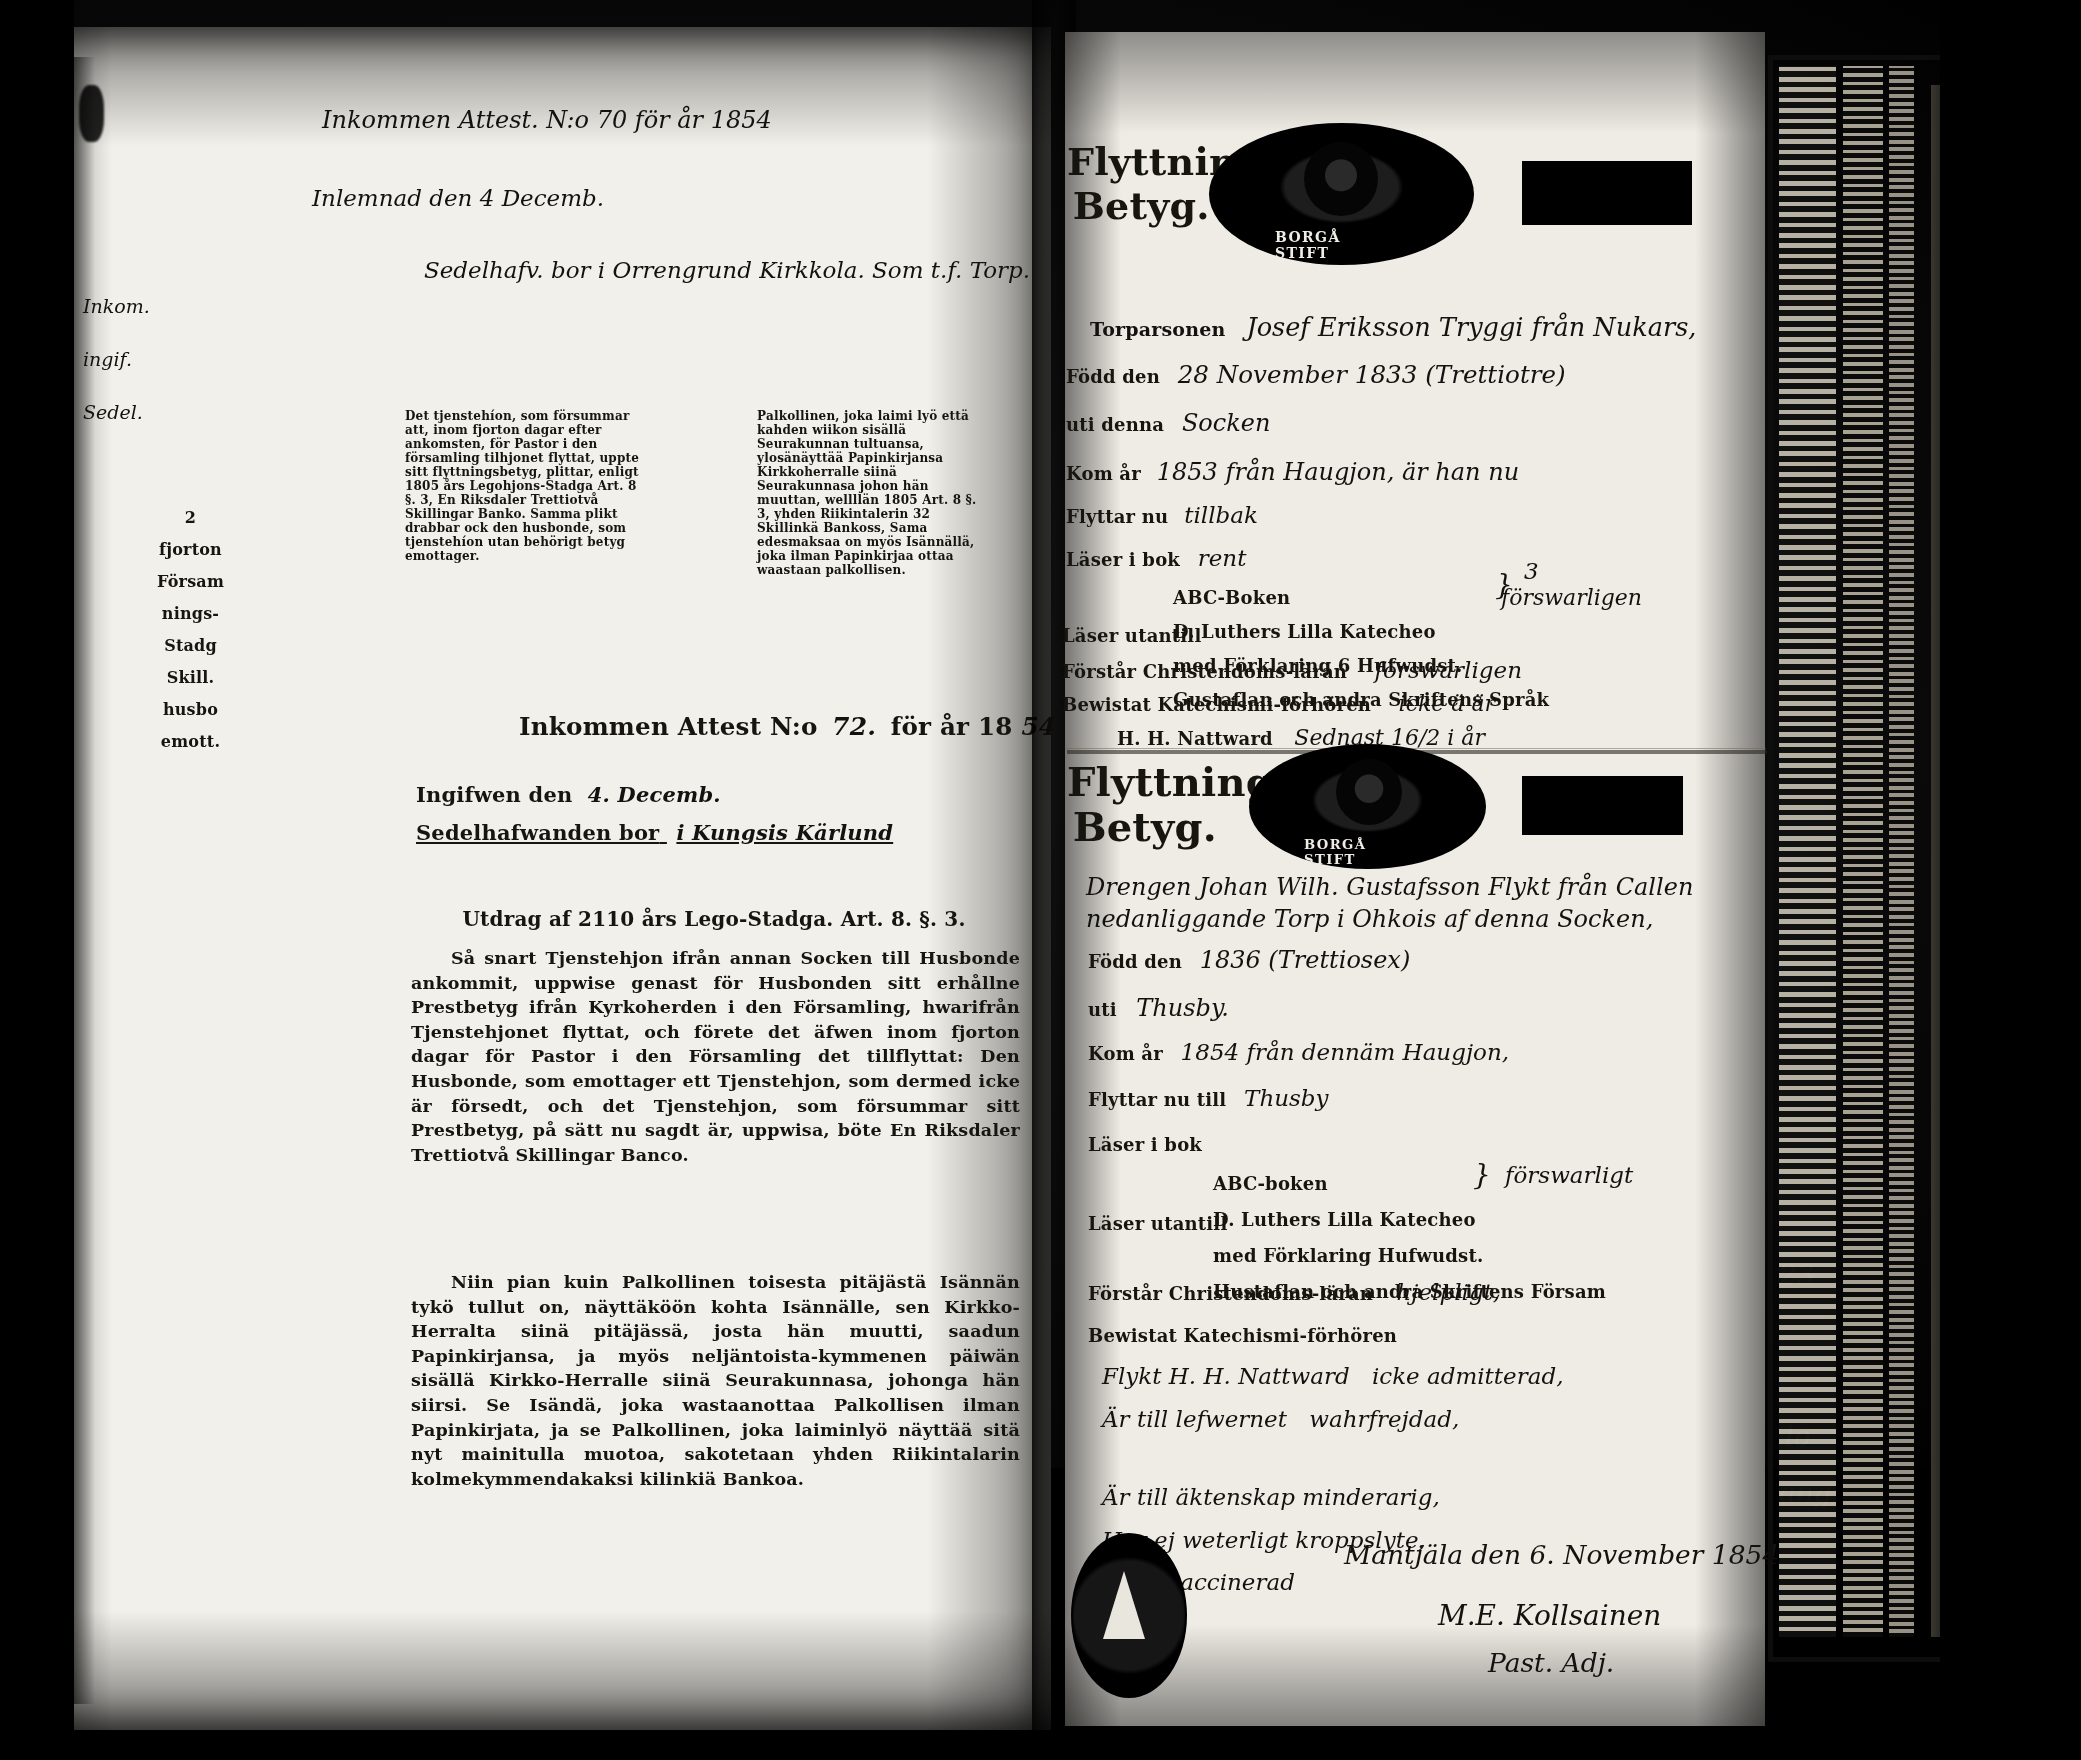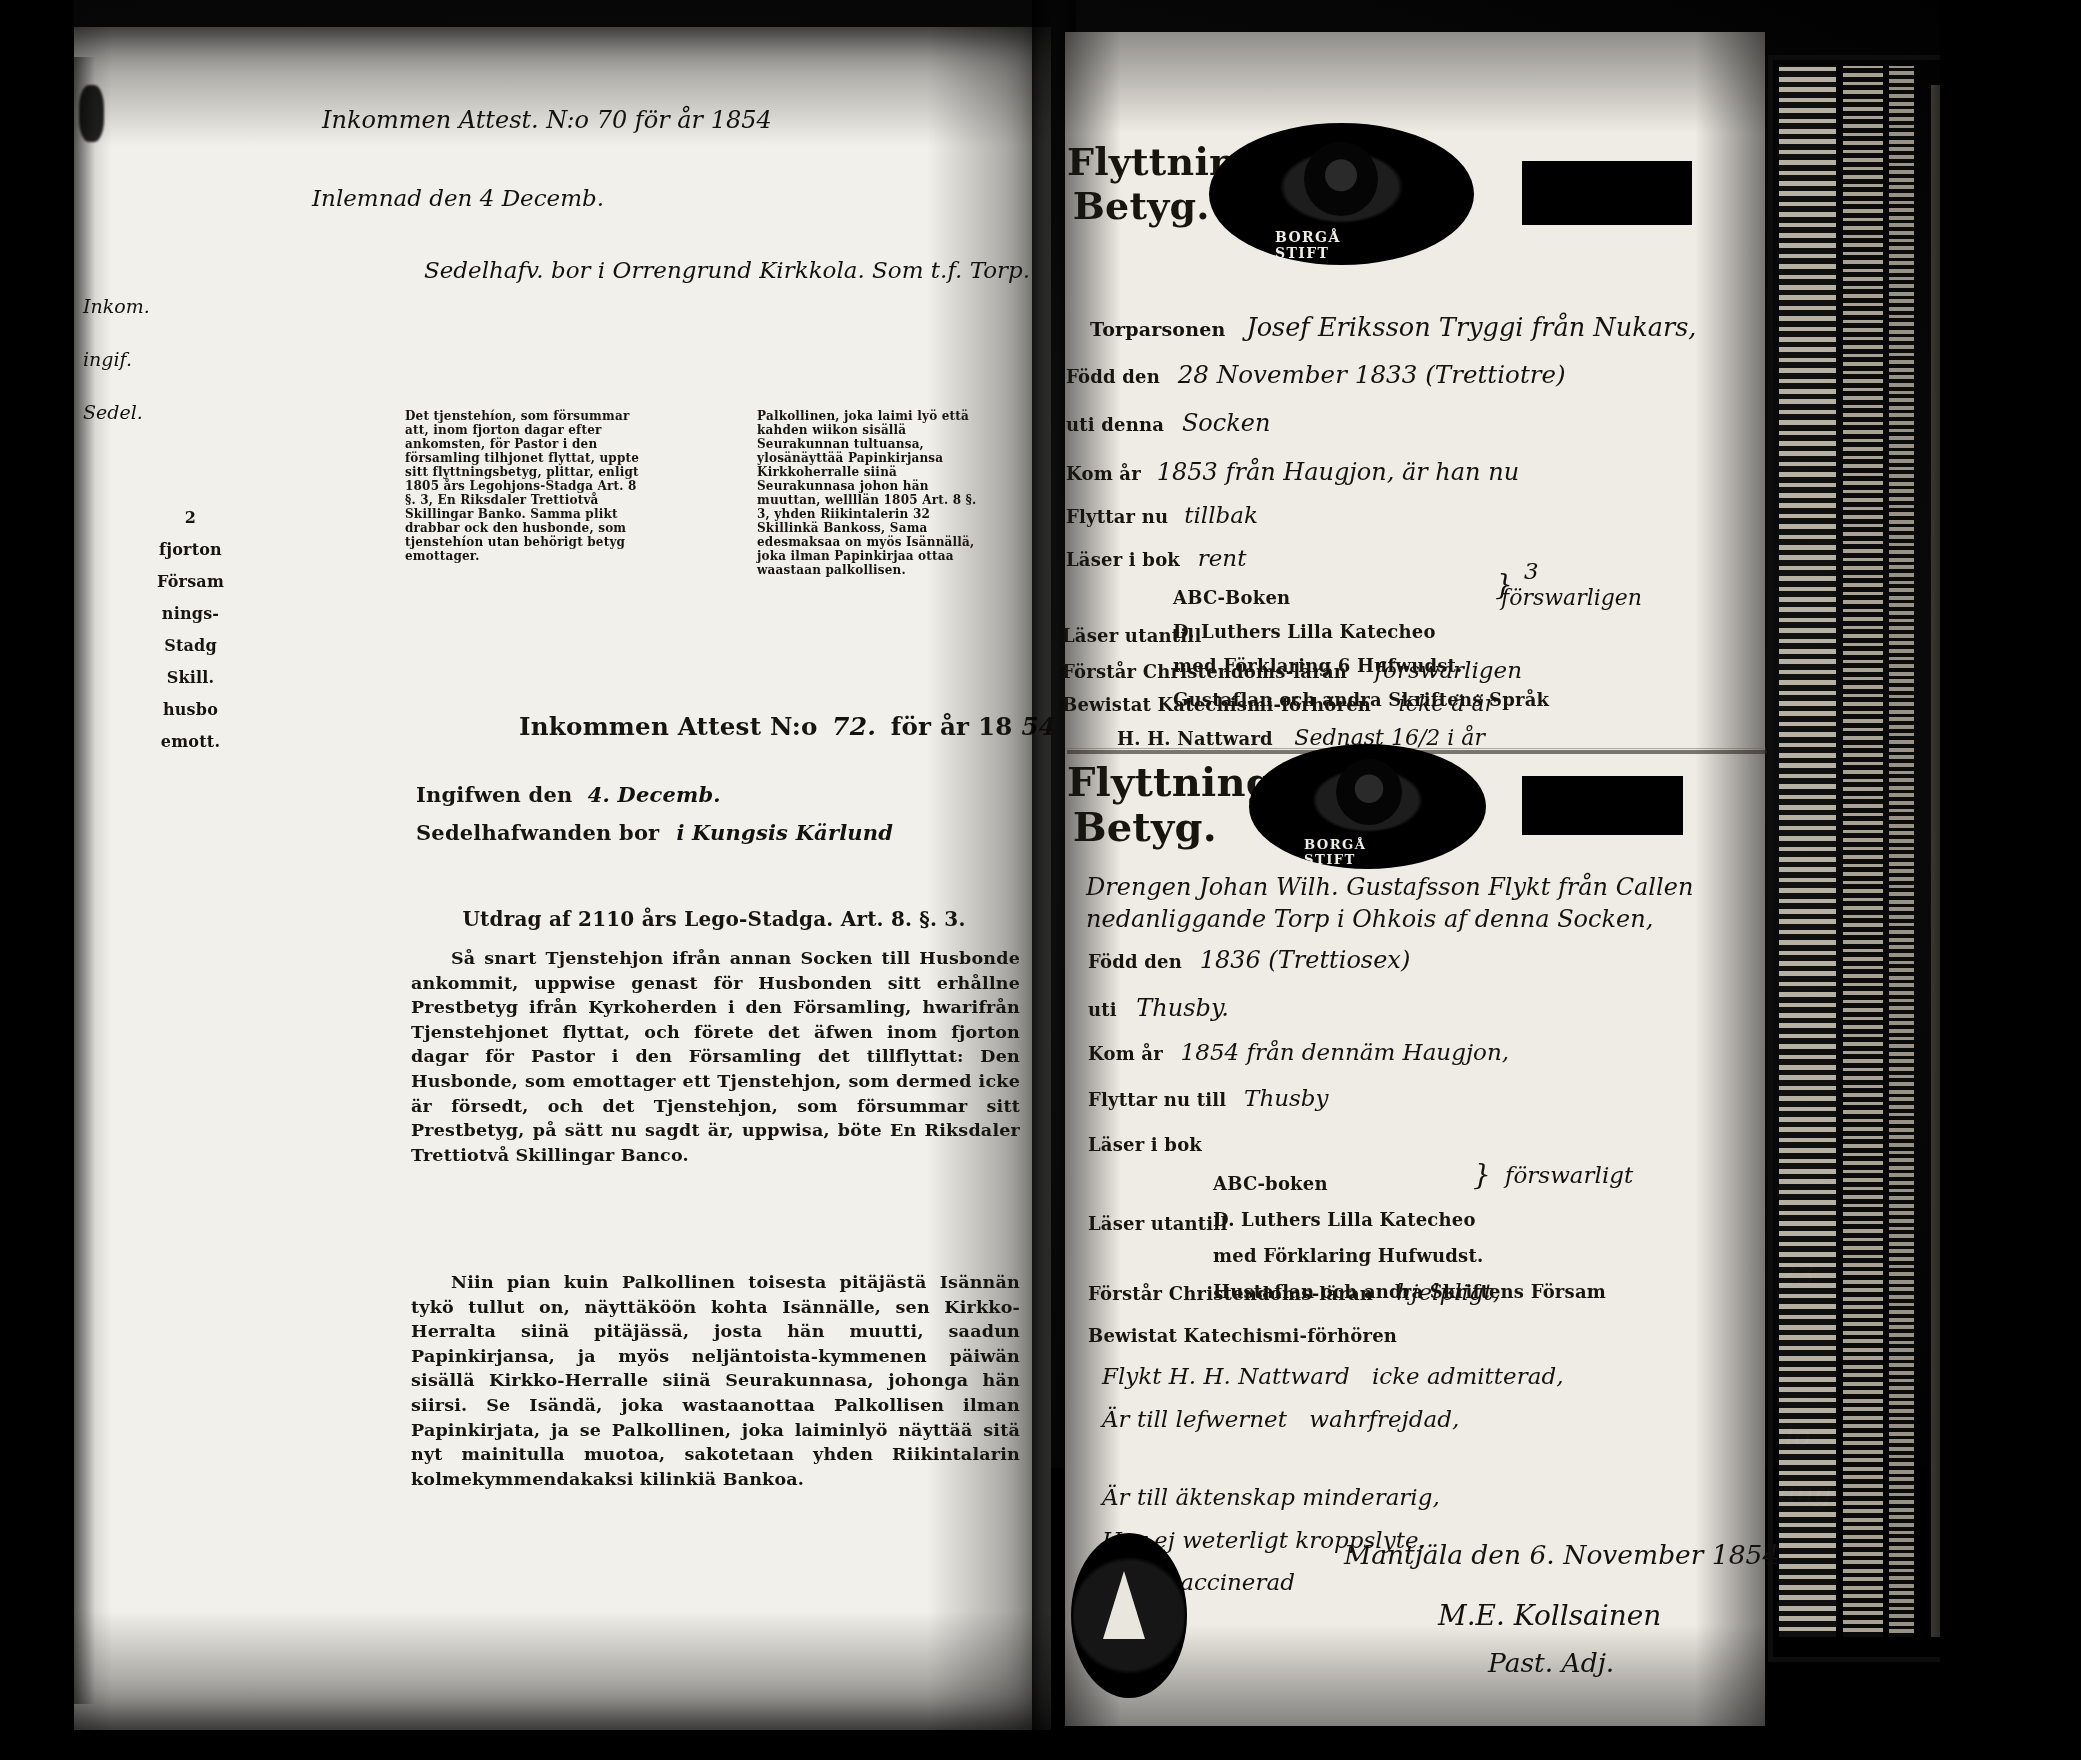--- a/index.html
+++ b/index.html
@@ -134,21 +134,21 @@
     <span>Inkommen Attest N:o</span>
     <span class="hand" style="font-size:25px;padding:0 5.7px;">72.</span>
     <span>för år 18</span>
     <span class="hand" style="font-size:24.6px;">54</span>
   </div>
 
   <div class="blk fraktur" style="left:416px;top:782px;font-size:21px;">
     <span>Ingifwen den</span>
     <span class="hand" style="padding-left:7.6px;">4. Decemb.</span>
   </div>
-  <div class="blk fraktur" style="left:416px;top:820px;font-size:21px;">
+  <div class="blk fraktur" style="left:416px;top:820px;font-size:21px;text-decoration:underline;">
     <span>Sedelhafwanden bor</span>
     <span class="hand" style="padding-left:9.5px;">i Kungsis Kärlund</span>
   </div>
 
   <div class="blk fraktur center" style="left:416px;top:907px;width:596px;font-size:20px;">Utdrag af 2110 års Lego-Stadga.   Art. 8.   §. 3.</div>
   <div class="blk fraktur body" style="left:411px;top:946px;width:609px;text-indent:40px;">Så snart Tjenstehjon ifrån annan Socken till Husbonde ankommit, uppwise genast för Husbonden sitt erhållne Prestbetyg ifrån Kyrkoherden i den Församling, hwarifrån Tjenstehjonet flyttat, och förete det äfwen inom fjorton dagar för Pastor i den Församling det tillflyttat: Den Husbonde, som emottager ett Tjenstehjon, som dermed icke är försedt, och det Tjenstehjon, som försummar sitt Prestbetyg, på sätt nu sagdt är, uppwisa, böte En Riksdaler Trettiotvå Skillingar Banco.</div>
 
   <div class="blk fraktur body" style="left:411px;top:1270px;width:609px;text-indent:40px;">Niin pian kuin Palkollinen toisesta pitäjästä Isännän tykö tullut on, näyttäköön kohta Isännälle, sen Kirkko-Herralta siinä pitäjässä, josta hän muutti, saadun Papinkirjansa, ja myös neljäntoista-kymmenen päiwän sisällä Kirkko-Herralle siinä Seurakunnasa, johonga hän siirsi. Se Isändä, joka wastaanottaa Palkollisen ilman Papinkirjata, ja se Palkollinen, joka laiminlyö näyttää sitä nyt mainitulla muotoa, sakotetaan yhden Riikintalarin kolmekymmendakaksi kilinkiä Bankoa.</div>
 
   <div class="gutter"></div>

